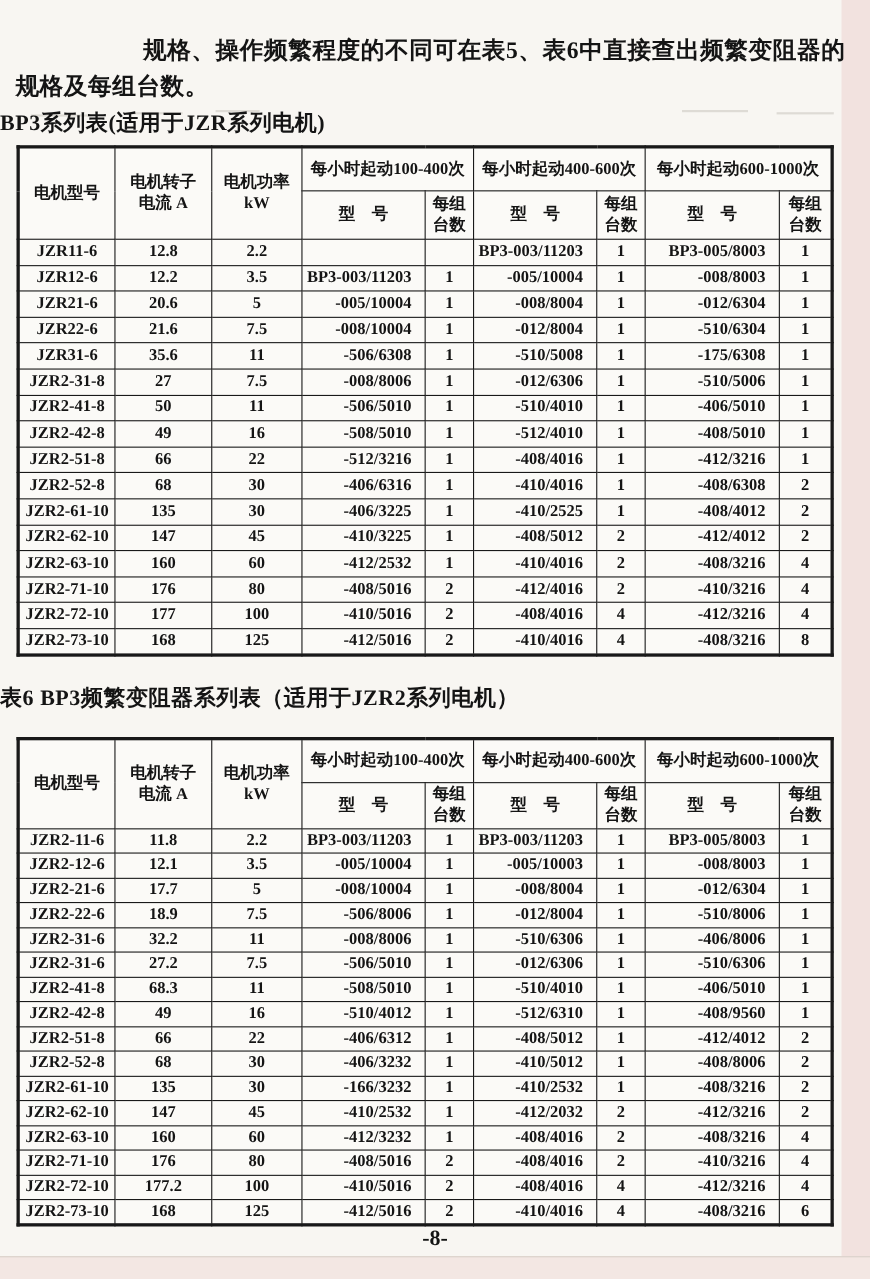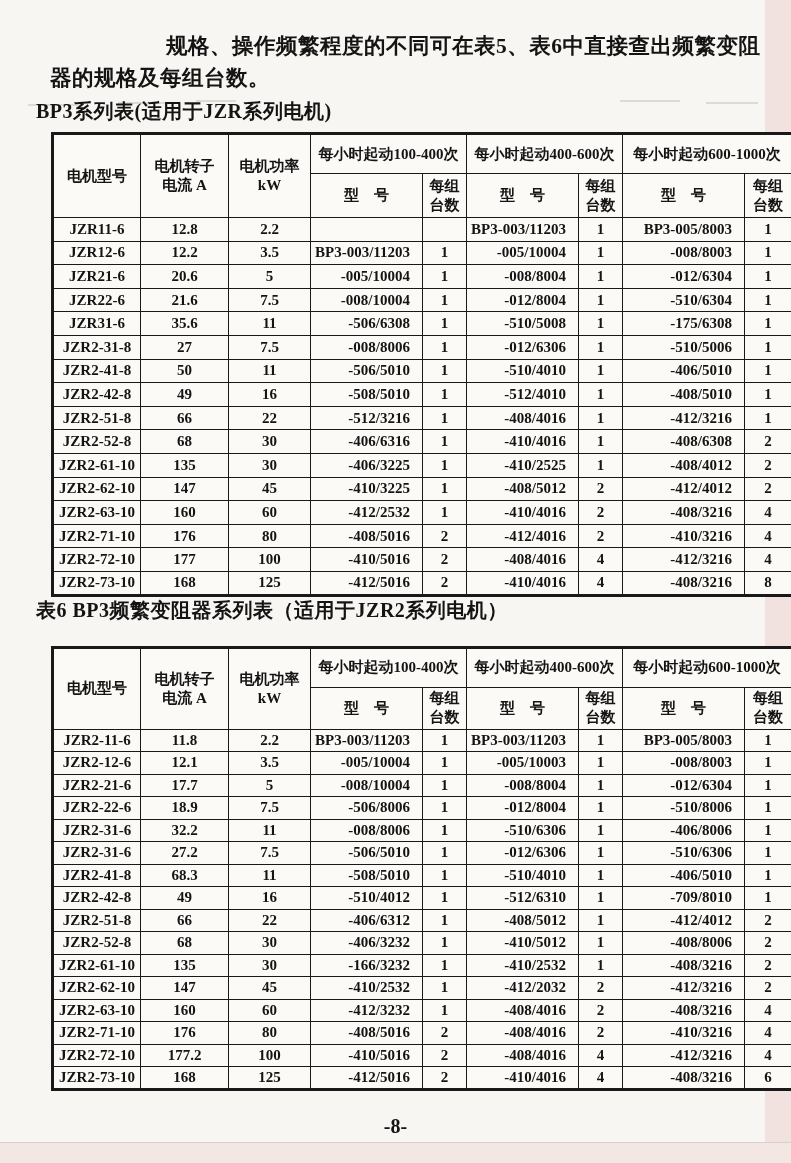--- a/index.html
+++ b/index.html
@@ -16,35 +16,35 @@
     position:absolute; top:0; right:0; width:26px; height:100%;
     background:#f2e2df; z-index:0;
   }
   .scan-bottom {
     position:absolute; left:0; right:0; bottom:0; height:21px;
     background:#f3e7e3; border-top:1.5px solid #d9d0c9; z-index:0;
   }
   .scan-dash {
     position:absolute; height:2px; background:#c9c4bd; opacity:.55; z-index:0;
   }
-  .content { position:relative; z-index:1;padding-left:36px; }
+  .content { position:relative; z-index:1; }
   .intro {
     margin:30px 16px 0 14px;
     font-size:21.5px; font-weight:bold;
     line-height:32px;
     text-indent:116px;
     letter-spacing:.5px;
   }
   .tbl-title {
     text-align:left;
     font-size:20px; font-weight:bold;
     letter-spacing:.5px;
   }
   .title1 { margin-top:4px; }
-  .title2 { }
+  .title2 { margin-top:24px; }
   table.spec {
     width:740px;
     margin-left:15px;
     border-collapse:collapse;
     border:3px solid #191919;
     background:#fbfaf7;
     table-layout:fixed;
   }
   table.t1 { margin-top:7px; }
   table.t2 { margin-top:22px; }
@@ -424,21 +424,21 @@
             <td>1</td>
           </tr>
           <tr>
             <td>JZR2-42-8</td>
             <td>49</td>
             <td>16</td>
             <td class="model-cell">-510/4012</td>
             <td>1</td>
             <td class="model-cell">-512/6310</td>
             <td>1</td>
-            <td class="model-cell">-709/8010</td>
+            <td class="model-cell">-408/9560</td>
             <td>1</td>
           </tr>
           <tr>
             <td>JZR2-51-8</td>
             <td>66</td>
             <td>22</td>
             <td class="model-cell">-406/6312</td>
             <td>1</td>
             <td class="model-cell">-408/5012</td>
             <td>1</td>

